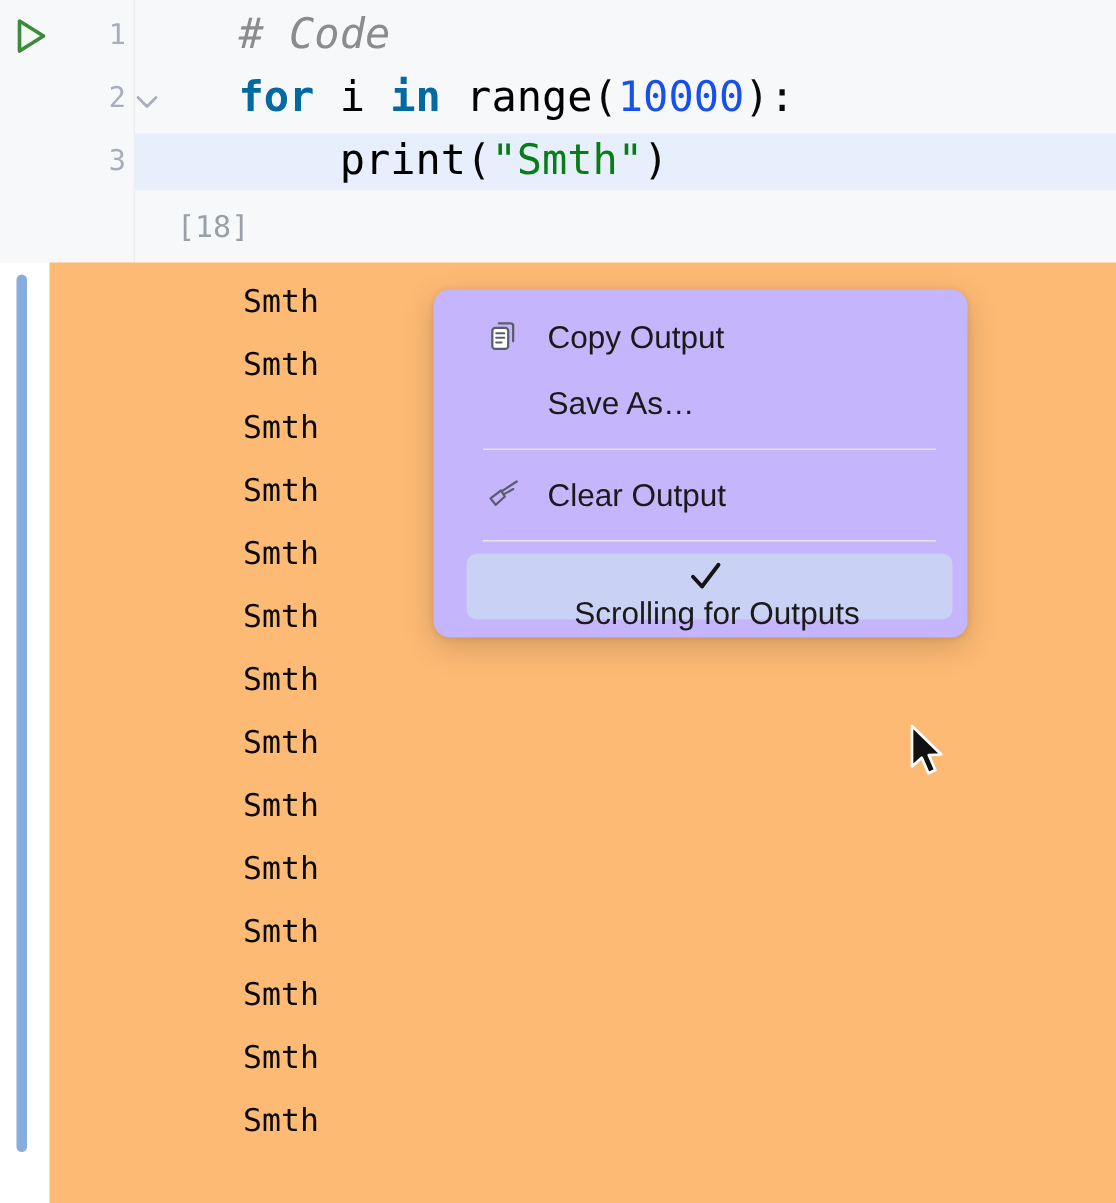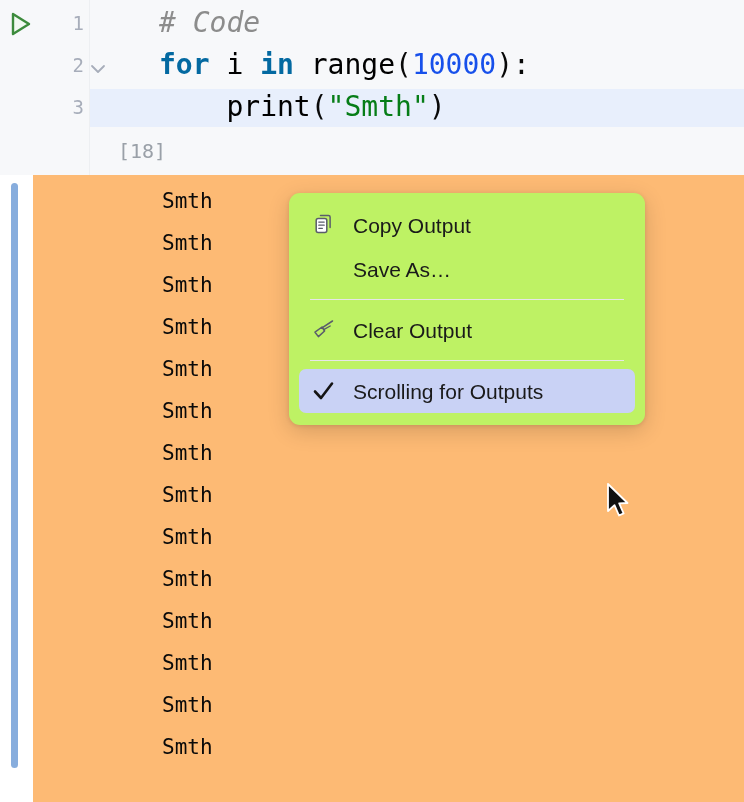--- a/index.html
+++ b/index.html
@@ -145,39 +145,40 @@
     color: #0A0A0A;
     white-space: pre;
   }
 
   
   .context-menu {
     position: absolute;
     left: 289px;
     top: 193px;
     width: 356px;
-    background: #bef264;
+    background: #c4b5fd;
     border-radius: 11px;
     box-shadow: 0 6px 22px rgba(0,0,0,0.16), 0 1px 4px rgba(0,0,0,0.10);
-    padding: 10px 0 12px 0;
+    padding: 10px 0 12px 12px;
     box-sizing: border-box;
   }
   .menu-item {
     position: relative;
     display: flex;
     align-items: center;
     height: 44px;
     margin: 0 10px;
     padding: 0 0 0 10px;
     border-radius: 7px;
     cursor: default;
     box-sizing: border-box;
   }
   .menu-item.selected {
     background: #C9D2F5;
+    flex-direction: column;
   }
   .menu-icon {
     width: 30px;
     height: 28px;
     flex: 0 0 30px;
     display: flex;
     align-items: center;
     justify-content: center;
     margin-right: 14px;
   }

